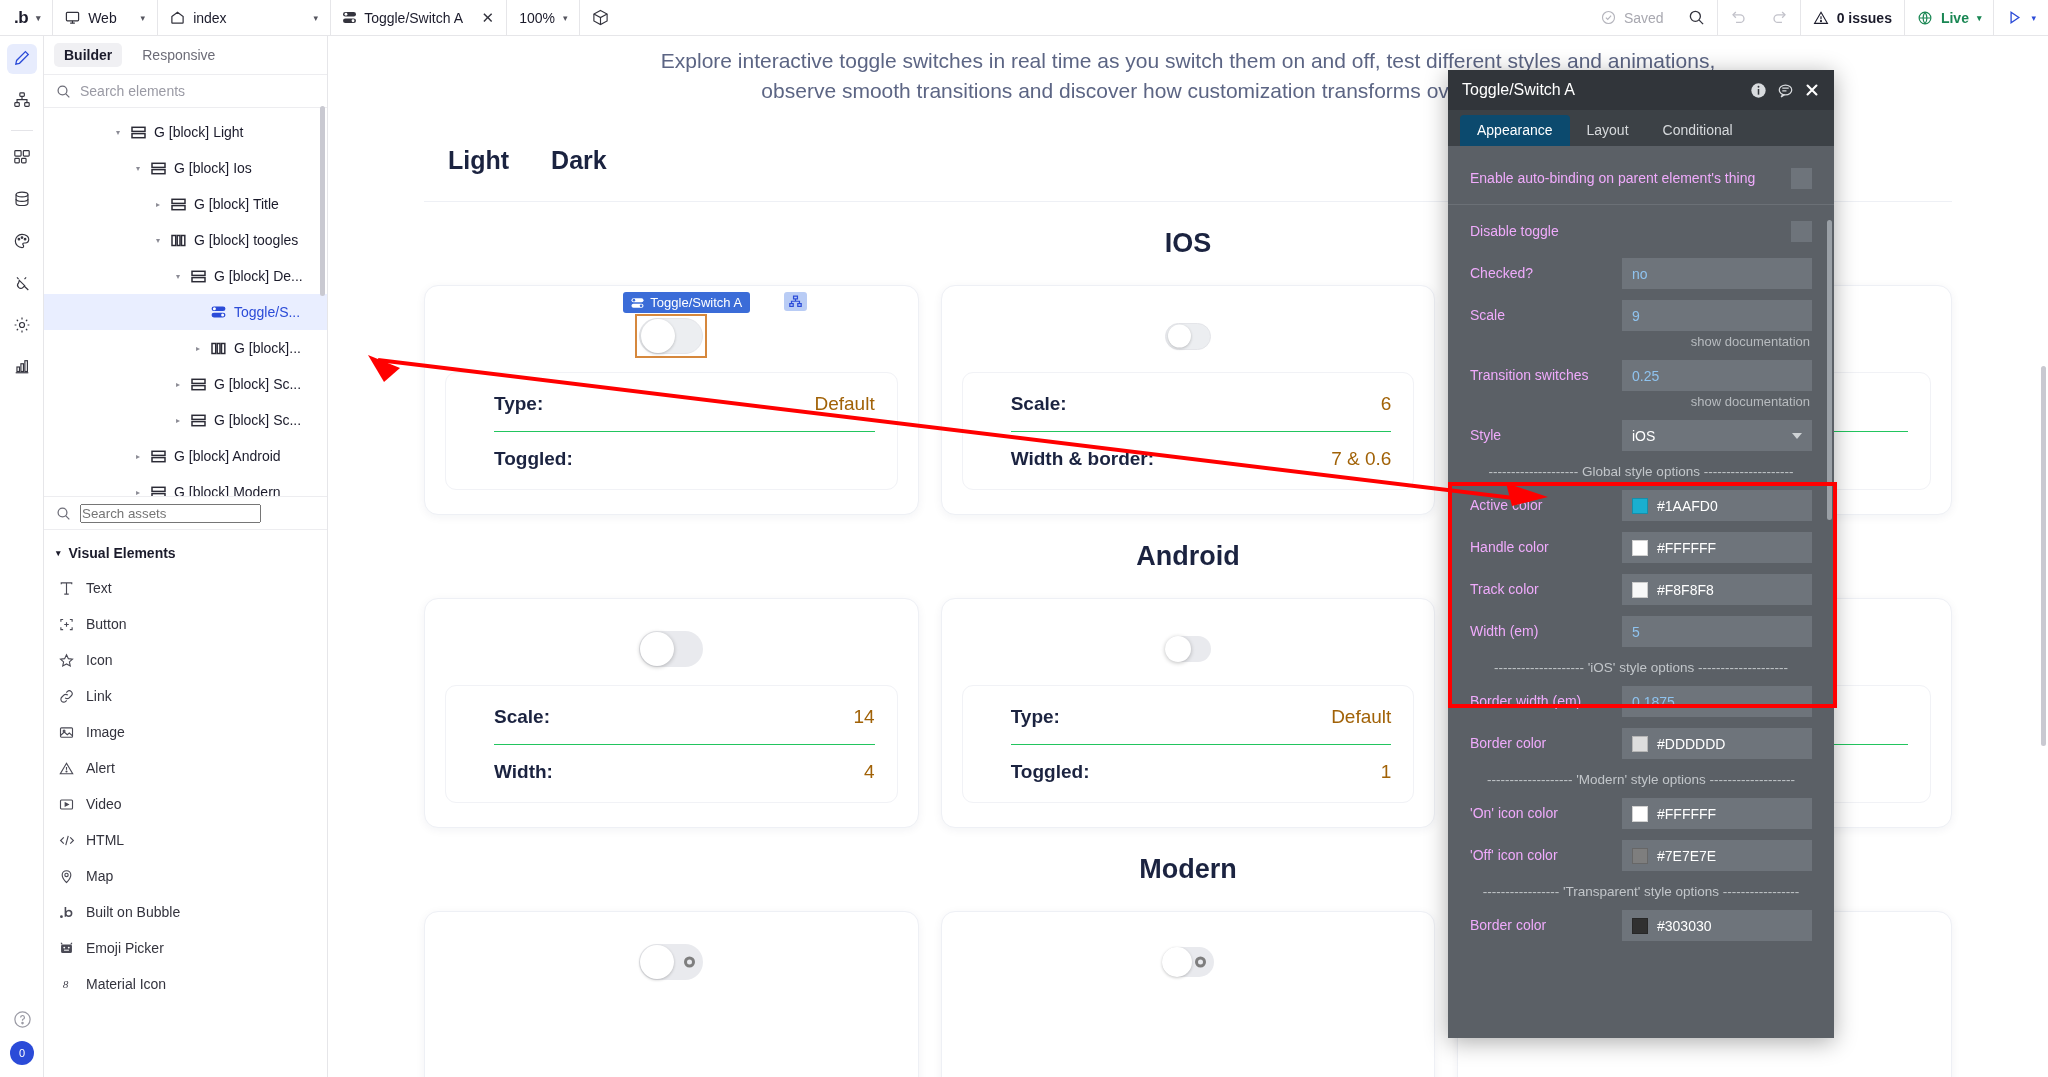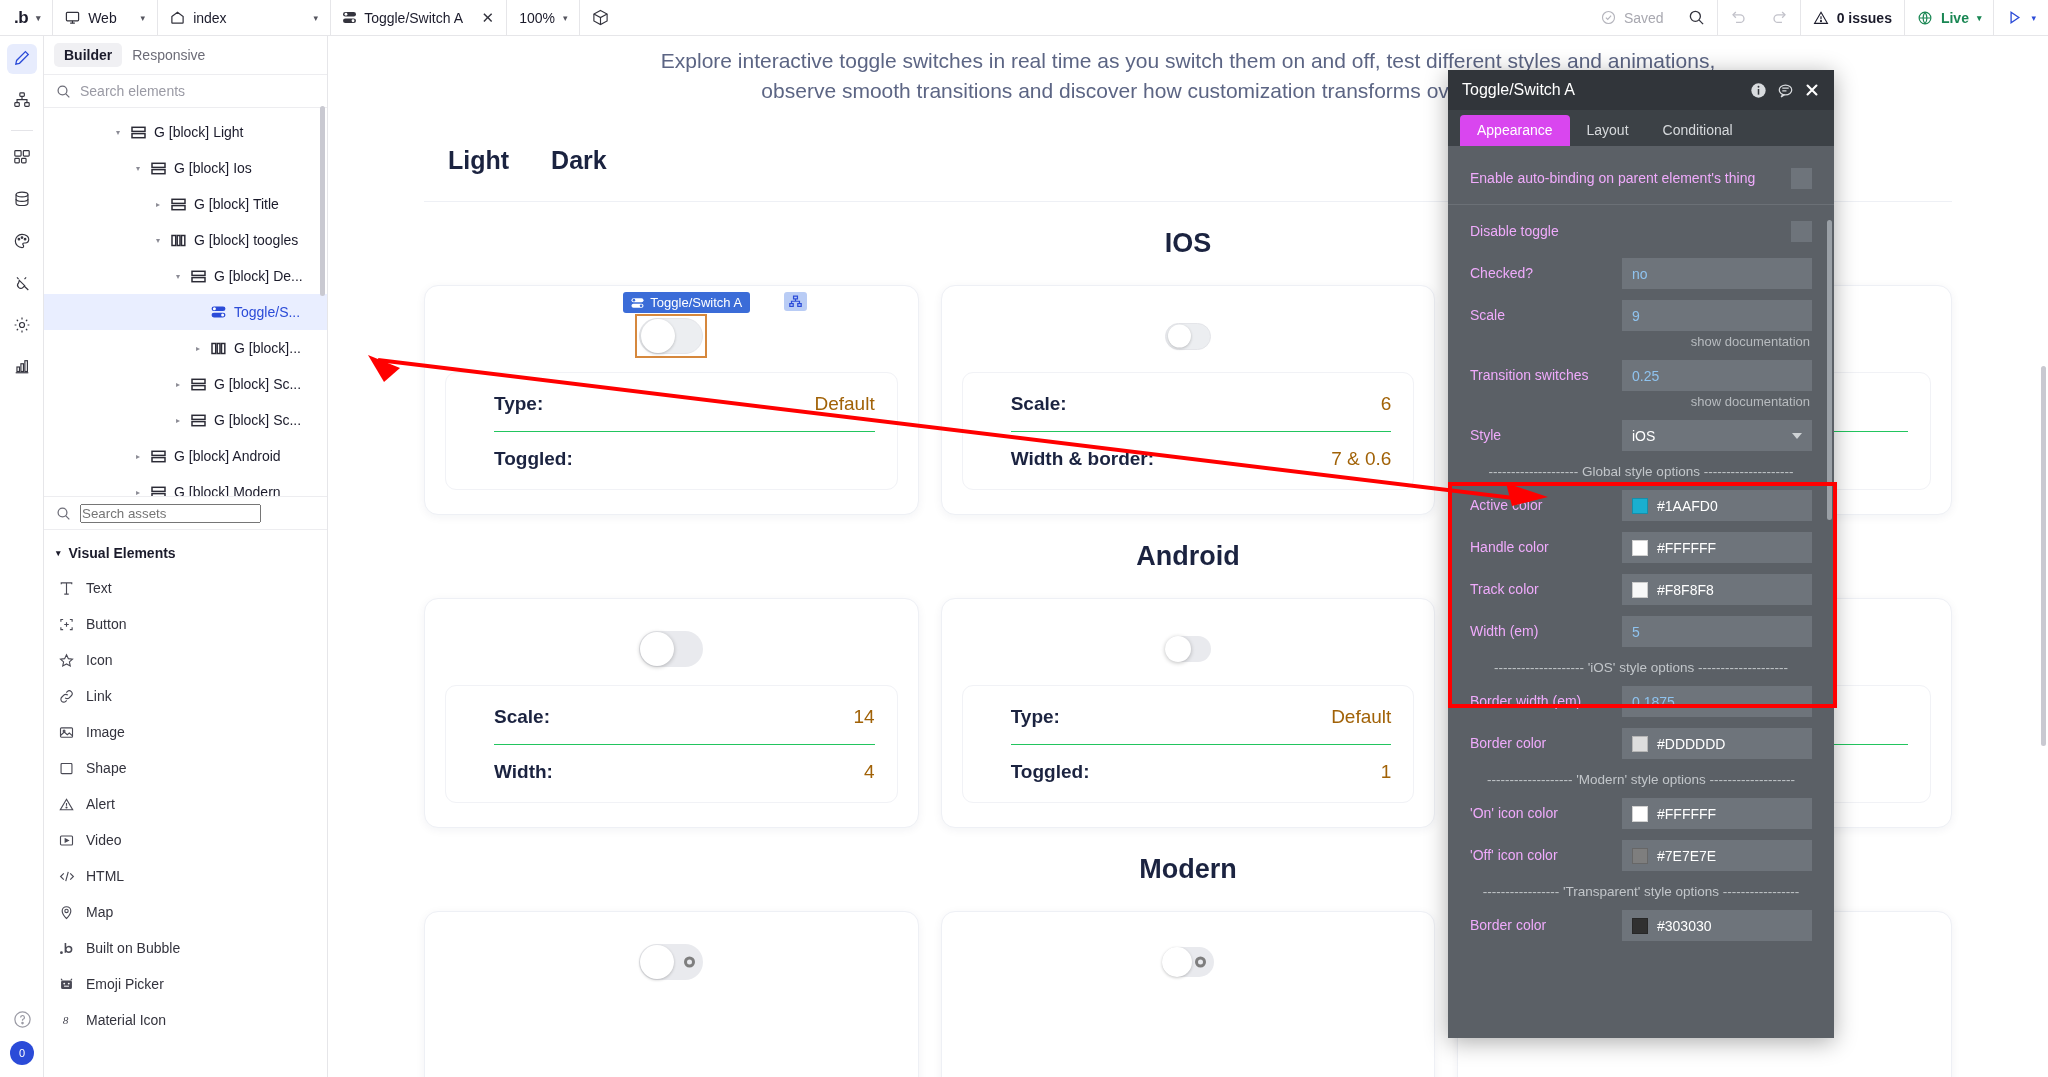--- a/index.html
+++ b/index.html
@@ -53,21 +53,21 @@
     display:flex; flex-direction:column; align-items:center; gap:12px; }
   .rail-avatar { width:24px;height:24px;border-radius:50%;background:#2b4bd8;
     color:#fff;font-size:11px;display:flex;align-items:center;justify-content:center; }
 
   
   #leftpanel {
     position: absolute; top: 36px; left: 44px; width: 284px; height: 1041px;
     background: #fff; border-right: 1px solid #e6e6e9; z-index: 25;
     display: flex; flex-direction: column;
   }
-  .lp-tabs { display:flex; gap:0; padding: 8px 10px; align-items:center; height:38px;}
+  .lp-tabs { display:flex; gap:10px; padding: 8px 10px; align-items:center; height:38px;}
   .lp-tab { padding: 4px 10px; border-radius: 5px; font-size:14px; color:#6c6c77; cursor:pointer;}
   .lp-tab.active { background:#f0f0f3; color:#1b1b2b; font-weight:700; }
   .lp-search {
     display:flex; align-items:center; gap:9px; height:34px; padding: 0 12px;
     border-top:1px solid #ededf0; border-bottom:1px solid #ededf0; color:#9a9aa4;
   }
   .lp-search input {
     border:none; outline:none; font-size:14px; color:#1b1b2b; width:100%;
     font-family:"Liberation Sans",sans-serif; background:transparent;
   }
@@ -190,21 +190,21 @@
   #props-head {
     height:40px; background:#31353a; display:flex; align-items:center;
     padding: 0 14px; gap:10px;
   }
   #props-title { font-size:16px; flex:1; }
   .ph-ic { cursor:pointer; display:flex; align-items:center; }
   #props-tabs { height:36px; background:#3c4146; display:flex; align-items:flex-end; padding-left:12px;}
   .ptab {
     padding: 7px 17px 8px; font-size:14px; color:#d6d9dc; cursor:pointer;
   }
-  .ptab.active { background:#d946ef; color:#fff; border-radius:4px 4px 0 0; }
+  .ptab.active { background:#0c4a6e; color:#fff; border-radius:4px 4px 0 0; }
   #props-body { flex:1; overflow:hidden; position:relative; padding-top:6px; }
   .prow {
     display:flex; align-items:center; min-height:31px; padding: 0 22px 0 22px;
     margin-top: 11px;
   }
   .plabel { width:152px; font-size:14px; color:#f0abfc; flex:0 0 152px; line-height:17px;}
   .plabel.wide { width:auto; flex:1; }
   .pfield {
     flex:1; height:31px; background:#6e747b; display:flex; align-items:center;
     padding: 0 10px; gap:9px; font-size:14px; cursor:text;
@@ -643,28 +643,20 @@
         </div>
         <div class="aitem">
           <span class="aicon">
             <svg width="15" height="15" viewBox="0 0 16 16" fill="none" stroke="#4a4a55" stroke-width="1.2">
               <rect x="1.6" y="3" width="12.8" height="10" rx="1"></rect>
               <circle cx="5.4" cy="6.4" r="1"></circle>
               <path d="M1.6 11.2 5.6 7.6l3.2 2.8 2.2-1.8 3.4 3"></path>
             </svg>
           </span>
           <span>Image</span>
-        </div>
-        <div class="aitem">
-          <span class="aicon">
-            <svg width="15" height="15" viewBox="0 0 16 16" fill="none" stroke="#4a4a55" stroke-width="1.2">
-              <rect x="2.2" y="2.6" width="11.6" height="10.8" rx="1"></rect>
-            </svg>
-          </span>
-          <span>Shape</span>
         </div>
         <div class="aitem">
           <span class="aicon">
             <svg width="15" height="15" viewBox="0 0 16 16" fill="none" stroke="#4a4a55" stroke-width="1.2">
               <path d="M8 2.4 14.6 13.6H1.4L8 2.4z"></path>
               <path d="M8 6.4v3"></path>
               <circle cx="8" cy="11.2" r=".55" fill="#4a4a55"></circle>
             </svg>
           </span>
           <span>Alert</span>

